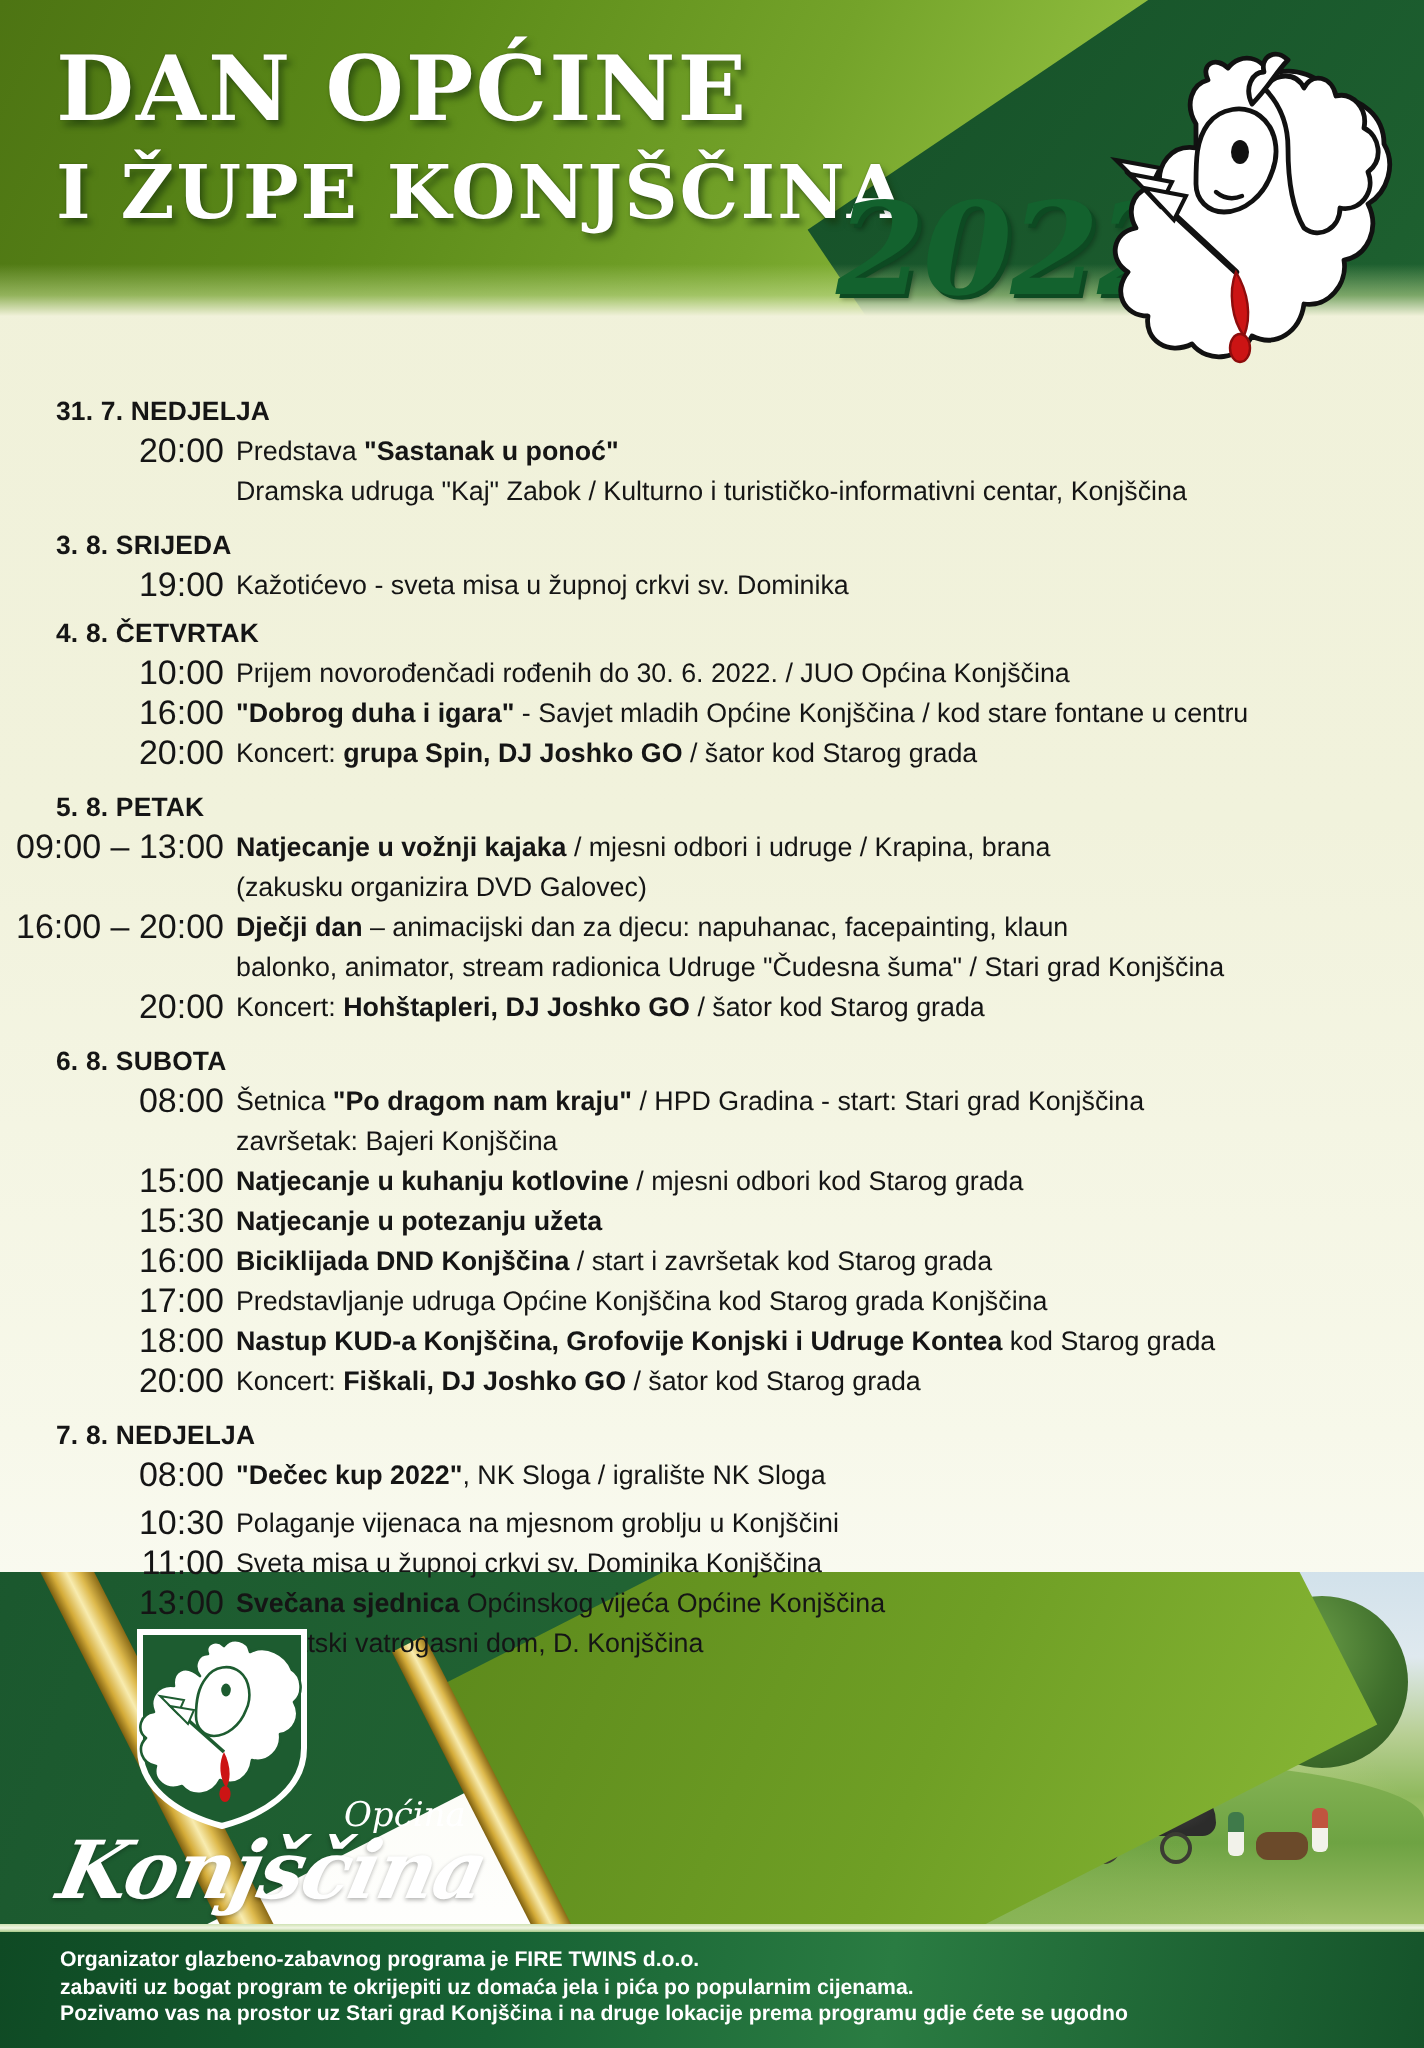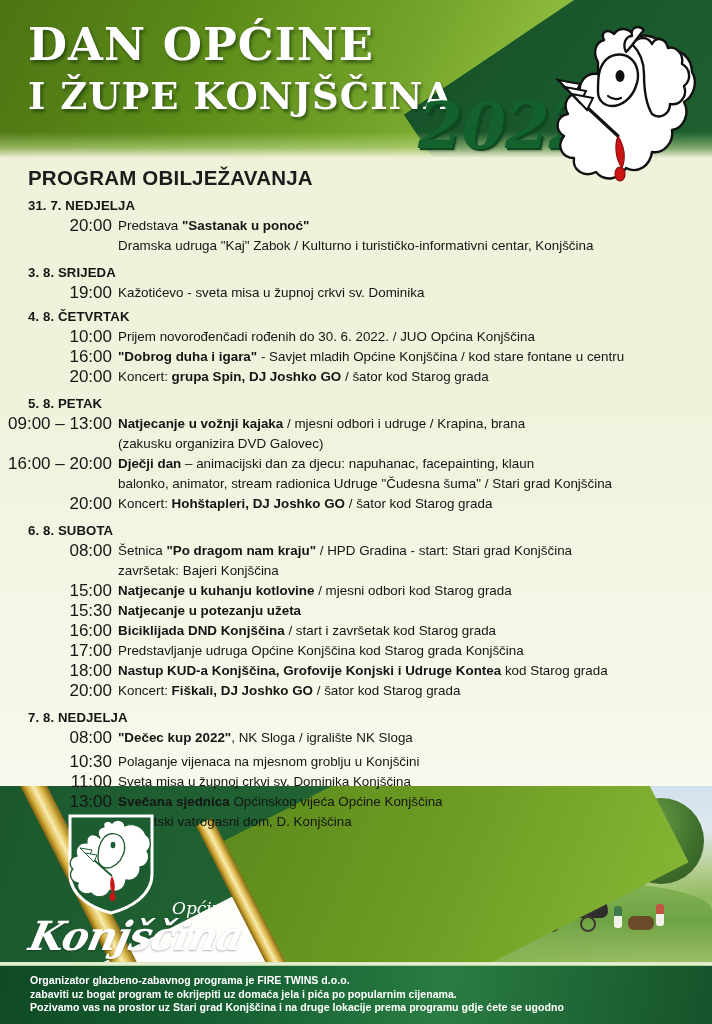--- a/index.html
+++ b/index.html
@@ -246,21 +246,20 @@
         <line x1="30" y1="68" x2="84" y2="118" stroke="#111111" stroke-width="3.2" stroke-linecap="round"></line>
         <polygon points="24,62 46,66 40,78 24,62" fill="#ffffff" stroke="#111111" stroke-width="2"></polygon>
         <polygon points="31,69 52,73 46,85 31,69" fill="#ffffff" stroke="#111111" stroke-width="2"></polygon>
         <polygon points="38,76 59,80 53,92 38,76" fill="#ffffff" stroke="#111111" stroke-width="2"></polygon>
       </g>
       <path d="M84 118 C90 128 92 140 88 150 C82 142 80 128 84 118 Z" fill="#cc1414" stroke="#8d0c0c" stroke-width="1.2"></path>
       <ellipse cx="86" cy="156" rx="5" ry="7" fill="#cc1414" stroke="#8d0c0c" stroke-width="1.2"></ellipse>
     </svg>
   </div>
 
-  <div class="prog-heading">PROGRAM OBILJEŽAVANJA</div>
 
   <div class="program" id="program-root">
       <div class="day">
         <div class="day-title">31. 7. NEDJELJA</div>
         <div class="entry">
           <div class="etime">20:00</div>
           <div class="etext">Predstava <b>"Sastanak u ponoć"</b></div>
         </div>
         <div class="entry">
           <div class="etime"></div>

